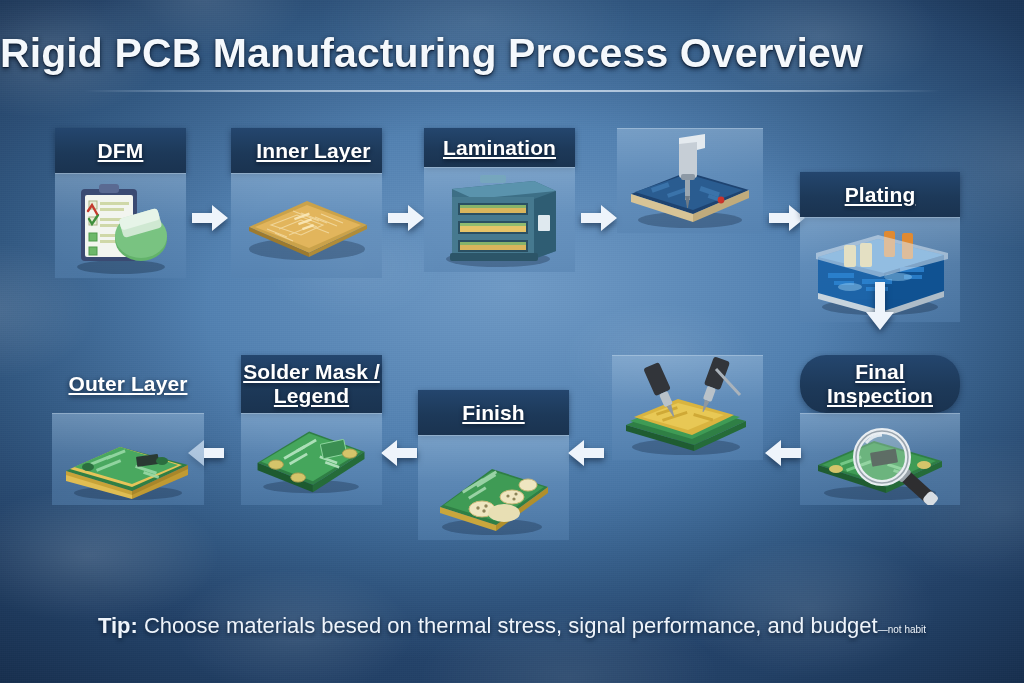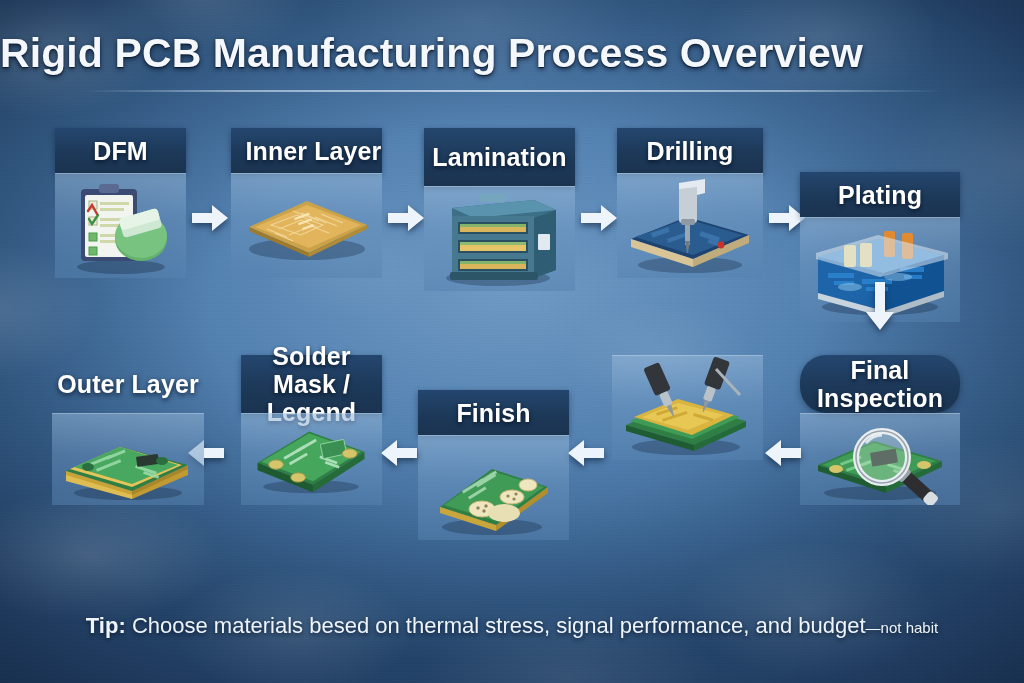--- a/index.html
+++ b/index.html
@@ -76,30 +76,31 @@
     width: 856px; height: 2px;
     background: linear-gradient(90deg, rgba(220,234,248,0) 0%, rgba(220,234,248,.55) 18%, rgba(232,242,252,.75) 50%, rgba(220,234,248,.55) 82%, rgba(220,234,248,0) 100%);
   }
 
   
   .card { position: absolute; }
 
   .card-header {
     background: linear-gradient(180deg, #24466e 0%, #1d3959 55%, #1a3350 100%);
     color: #ffffff;
-    font-size: 25px;
+    font-size: 21px;
     font-weight: bold;
     display: flex;
     align-items: center;
     justify-content: center;
     text-align: center;
     line-height: 1.12;
     letter-spacing: .1px;
     text-shadow: 0 2px 4px rgba(4,14,30,.75);
     box-shadow: 0 2px 6px rgba(8,22,44,.40);
+    text-decoration: underline;
   }
   .card-header.bare {
     background: none;
     box-shadow: none;
     text-shadow: 0 2px 5px rgba(8,22,42,.85);
   }
 
   .card-body {
     background: linear-gradient(180deg, rgba(150,184,217,.55) 0%, rgba(108,150,193,.50) 45%, rgba(86,130,176,.52) 100%);
     position: relative;
@@ -120,21 +121,21 @@
     position: absolute;
     left: 0; bottom: 44px;
     width: 1024px;
     text-align: center;
     color: #eef4fb;
     font-size: 22px;
     text-shadow: 0 2px 4px rgba(8,22,42,.80);
     white-space: nowrap;
   }
   #tip .tip-label { font-weight: bold; }
-  #tip .tip-note  { font-size: 15px; }
+  #tip .tip-note  { font-size: 10px; }
 </style>
 </head>
 <body>
 
 <div id="stage">
 
   <div class="bg-base"></div>
   <div class="bg-clouds"></div>
   <div class="bg-vignette"></div>
   <div class="bg-noise"></div>
@@ -209,21 +210,21 @@
     </div>
   </div>
 
   <div class="arrow" style="left:388px; top:205px;">
     <svg width="36" height="26" viewBox="0 0 36 26">
         <path d="M0 8 H20 V0 L36 13 L20 26 V18 H0 Z" fill="#eef4fb"></path>
       </svg>
   </div>
 
   <div class="card" style="left:424px; top:128px; width:151px;">
-    <div class="card-header" style="height:58px;">Lamination</div>
+    <div class="card-header" style="height:39px;">Lamination</div>
     <div class="card-body" style="height:105px;">
       <svg class="art" viewBox="0 0 151 105">
         <ellipse cx="74" cy="92" rx="52" ry="8" fill="rgba(10,26,48,.28)"></ellipse>
         <path d="M28 22 L110 14 L132 24 L132 84 L110 92 L28 92 Z" fill="#3d6f86"></path>
         <path d="M28 22 L110 14 L132 24 L50 32 Z" fill="#5a93ad"></path>
         <path d="M132 24 L132 84 L110 92 L110 32 Z" fill="#2f5d73"></path>
         <rect x="28" y="30" width="82" height="62" fill="#46798f"></rect>
         <g>
           <rect x="34" y="36" width="70" height="12" fill="#2a4f62"></rect>
           <rect x="36" y="38" width="66" height="8" fill="#d9b55c"></rect>
@@ -242,21 +243,20 @@
     </div>
   </div>
 
   <div class="arrow" style="left:581px; top:205px;">
     <svg width="36" height="26" viewBox="0 0 36 26">
         <path d="M0 8 H20 V0 L36 13 L20 26 V18 H0 Z" fill="#eef4fb"></path>
       </svg>
   </div>
 
   <div class="card" style="left:617px; top:128px; width:146px;">
-    <div class="card-header" style="height:45px;">Drilling</div>
     <div class="card-body" style="height:105px;">
       <svg class="art" viewBox="0 0 146 105">
         <ellipse cx="73" cy="92" rx="52" ry="8" fill="rgba(10,26,48,.28)"></ellipse>
         <path d="M14 66 L70 44 L132 62 L76 86 Z" fill="#1e4370"></path>
         <path d="M14 66 L76 86 L76 94 L14 74 Z" fill="#d8c496"></path>
         <path d="M132 62 L76 86 L76 94 L132 70 Z" fill="#c0ab7c"></path>
         <path d="M18 64 L70 46 L126 62 L76 82 Z" fill="#2a5c90"></path>
         <g fill="#3c76ad" opacity=".9">
           <rect x="34" y="60" width="18" height="5" transform="rotate(-19 34 60)"></rect>
           <rect x="50" y="66" width="22" height="4" transform="rotate(-19 50 66)"></rect>

